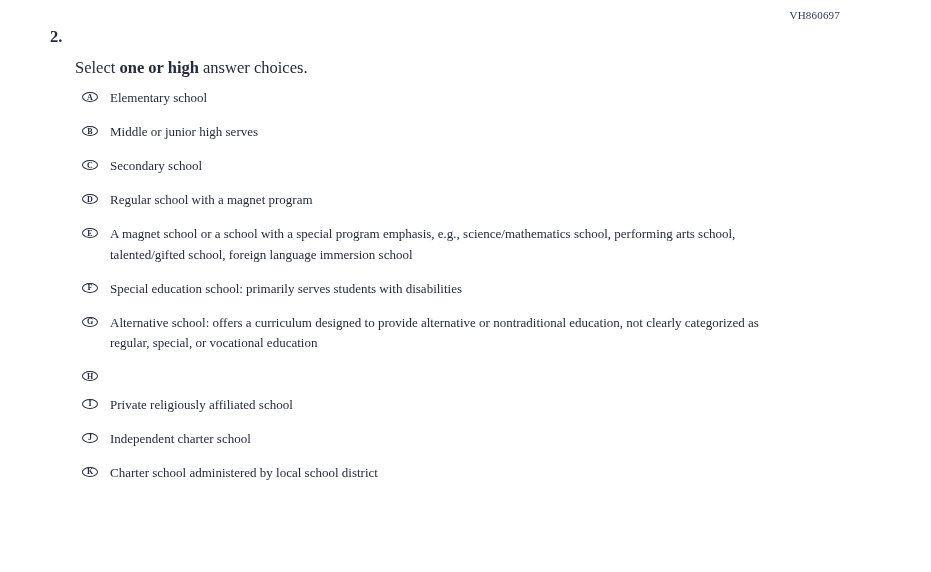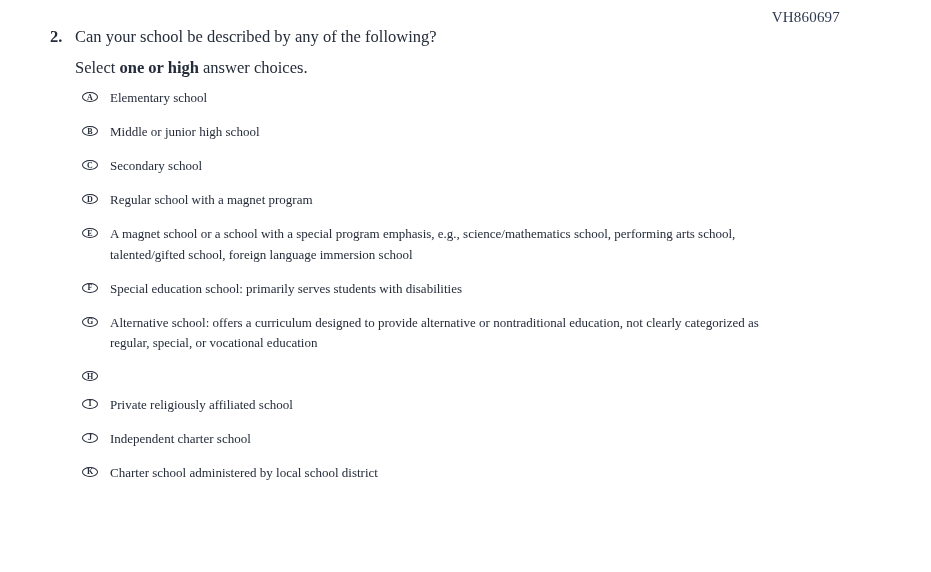--- a/index.html
+++ b/index.html
@@ -13,21 +13,21 @@
     height: 572px;
     background: #ffffff;
     overflow: hidden;
     font-family: "Liberation Serif", serif;
     color: #242b39;
   }
   .form-code {
     position: absolute;
     top: 9px;
     right: 91px;
-    font-size: 15px;
+    font-size: 11px;
     letter-spacing: 0.2px;
     color: #2e3a52;
   }
   .question-block {
     position: absolute;
     top: 26px;
     left: 50px;
     width: 840px;
   }
   .question-row {
@@ -92,35 +92,34 @@
 </head>
 <body>
 
 <div class="page">
 
   <div class="form-code">VH860697</div>
 
   <div class="question-block">
     <div class="question-row">
       <div class="q-number">2.</div>
-      <div class="q-text">Can your school be described by any of the following?</div>
     </div>
     <div class="instruction"><span>Select </span><span class="bold">one or high</span><span> answer choices.</span></div>
   </div>
 
   <div class="options">
 
     <div class="option-row">
       <div class="bubble">A</div>
       <div class="option-label">Elementary school</div>
     </div>
 
     <div class="option-row">
       <div class="bubble">B</div>
-      <div class="option-label">Middle or junior high school</div>
+      <div class="option-label">Middle or junior high serves</div>
     </div>
 
     <div class="option-row">
       <div class="bubble">C</div>
       <div class="option-label">Secondary school</div>
     </div>
 
     <div class="option-row">
       <div class="bubble">D</div>
       <div class="option-label">Regular school with a magnet program</div>

